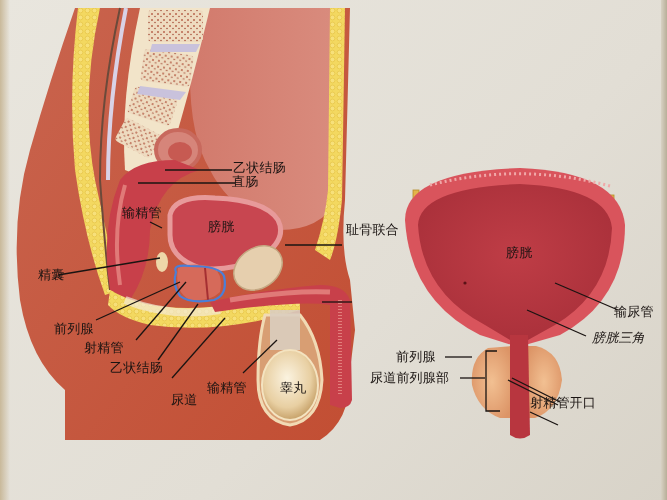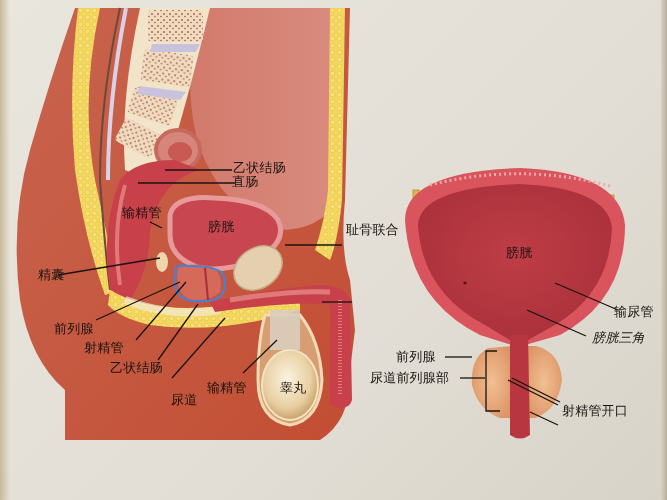--- a/index.html
+++ b/index.html
@@ -173,14 +173,14 @@
   <span class="lbl" style="left:110px;top:361px;">乙状结肠</span>
   <span class="lbl" style="left:151px;top:393px;margin-left:20px;">尿道</span>
   <span class="lbl" style="left:207px;top:381px;">输精管</span>
   <span class="lbl" style="left:280px;top:381px;">睾丸</span>
 
   <span class="lbl" style="left:506px;top:246px;">膀胱</span>
   <span class="lbl" style="left:614px;top:305px;">输尿管</span>
   <span class="lbl" style="left:592px;top:331px;font-style:italic;">膀胱三角</span>
   <span class="lbl" style="left:396px;top:350px;">前列腺</span>
   <span class="lbl" style="left:370px;top:371px;">尿道前列腺部</span>
-  <span class="lbl" style="left:562px;top:396px;margin-top:8px;">射精管开口</span>
+  <span class="lbl" style="left:530px;top:396px;">射精管开口</span>
 </div>
 
 </body></html>

